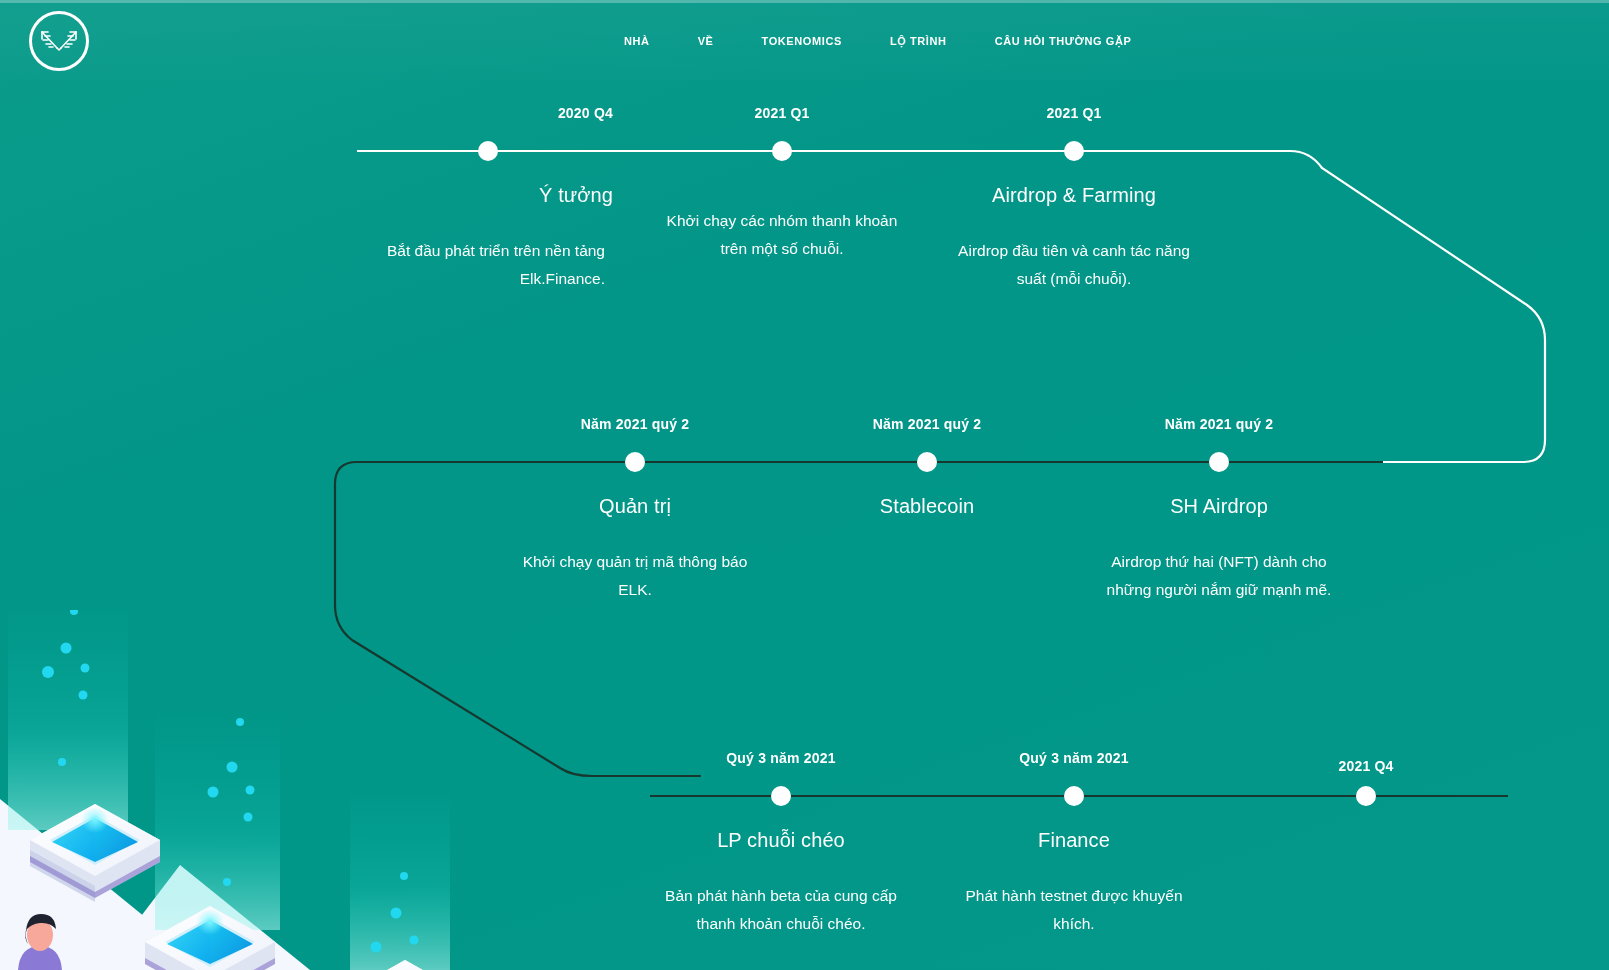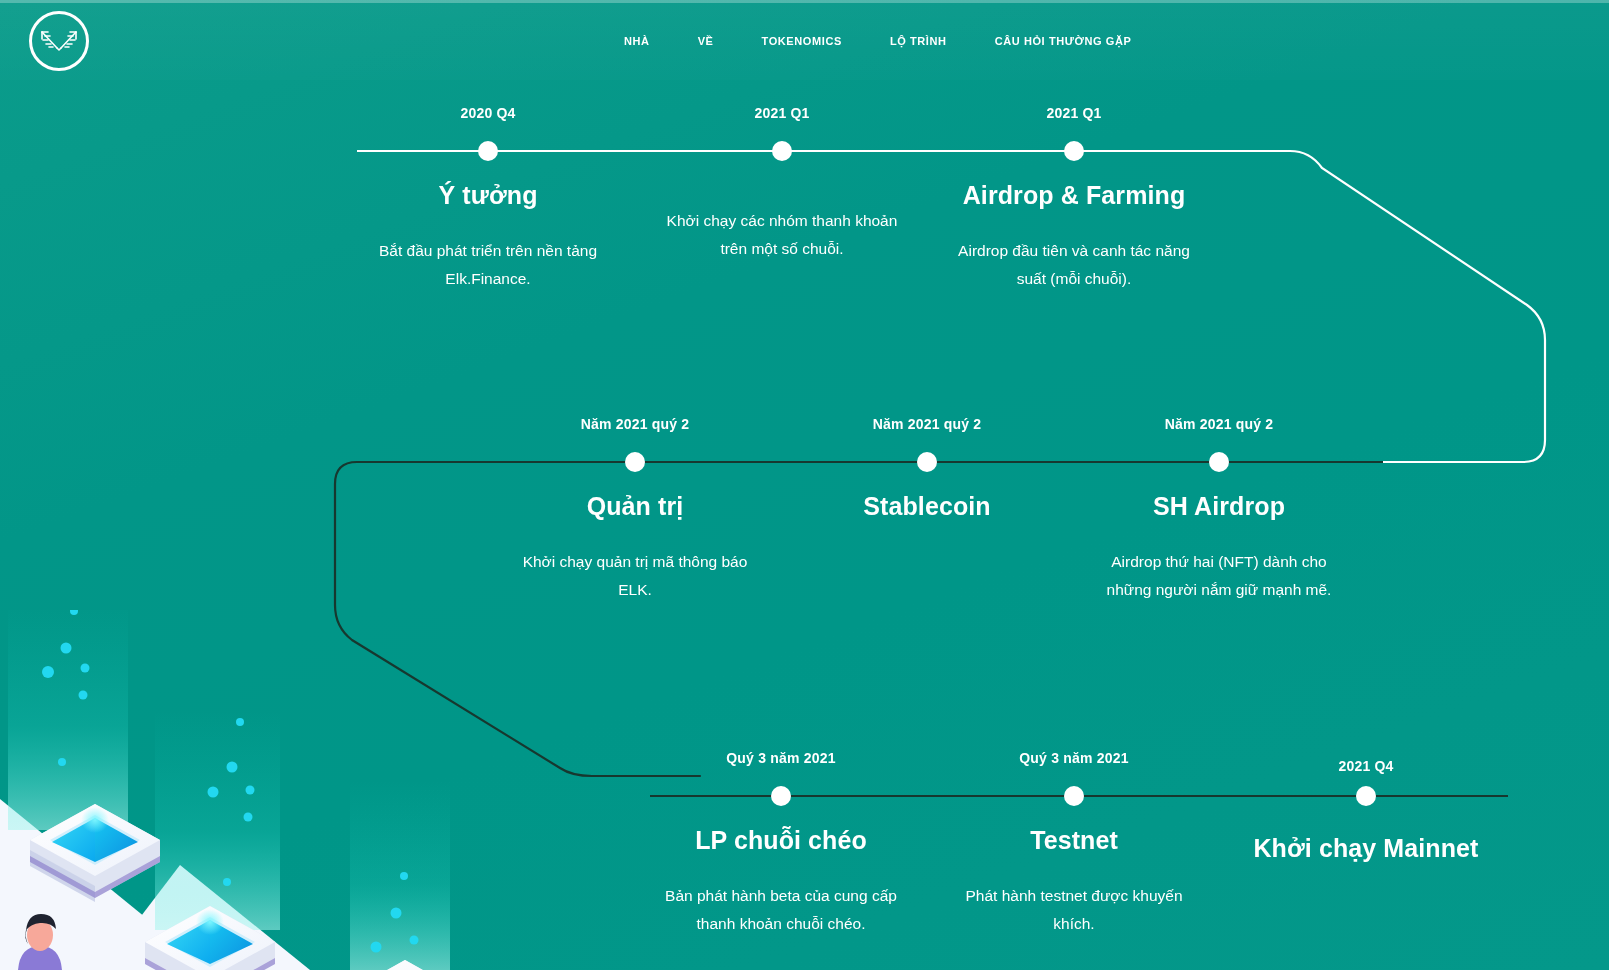--- a/index.html
+++ b/index.html
@@ -83,22 +83,22 @@
     position:absolute;
     left:0; width:100%;
     color:#ffffff;
     font-size:14px;
     font-weight:bold;
     letter-spacing:0.2px;
     white-space:nowrap;
   }
   .item .title{
     color:#ffffff;
-    font-size:25px;
-    font-weight:700;
+    font-size:20px;
+    font-weight:400;
     letter-spacing:0.1px;
     white-space:nowrap;
     line-height:30px;
   }
   .item .desc{
     margin-top:27px;
     color:#ffffff;
     font-size:15.5px;
     line-height:28px;
     font-weight:400;
@@ -205,21 +205,21 @@
     <path d="M 635 462 L 357 462 Q 335 462 335 484 L 335 605 Q 335 627 352 640 L 560 768 Q 572 776 592 776 L 700 776" fill="none" stroke="#17382f" stroke-width="2.2" stroke-linecap="round"></path>
   </svg>
 
   <div class="row" style="left:0; top:0; width:1609px; height:300px;">
     <div class="axis light" style="left:357px; top:150px; width:933px;"></div>
 
     <div class="node" style="left:488px; top:151px;"></div>
     <div class="node" style="left:782px; top:151px;"></div>
     <div class="node" style="left:1074px; top:151px;"></div>
 
-    <div class="item" style="left:488px; top:180px;">
+    <div class="item" style="left:488px; top:180px;text-align:right;">
       <div class="date" style="top:-75px;">2020 Q4</div>
       <div class="title">Ý tưởng</div>
       <div class="desc">Bắt đầu phát triển trên nền tảng Elk.Finance.</div>
     </div>
 
     <div class="item" style="left:782px; top:180px;">
       <div class="date" style="top:-75px;">2021 Q1</div>
       <div class="desc">Khởi chạy các nhóm thanh khoản trên một số chuỗi.</div>
     </div>
 
@@ -263,27 +263,26 @@
     <div class="node" style="left:1366px; top:151px;"></div>
 
     <div class="item" style="left:781px; top:180px;">
       <div class="date" style="top:-75px;">Quý 3 năm 2021</div>
       <div class="title">LP chuỗi chéo</div>
       <div class="desc">Bản phát hành beta của cung cấp thanh khoản chuỗi chéo.</div>
     </div>
 
     <div class="item" style="left:1074px; top:180px;">
       <div class="date" style="top:-75px;">Quý 3 năm 2021</div>
-      <div class="title">Testnet</div>
+      <div class="title">Finance</div>
       <div class="desc">Phát hành testnet được khuyến khích.</div>
     </div>
 
     <div class="item" style="left:1366px; top:188px;">
       <div class="date" style="top:-75px;">2021 Q4</div>
-      <div class="title">Khởi chạy Mainnet</div>
     </div>
   </div>
 
   <div class="logo">
     <svg width="40" height="30" viewBox="0 0 40 30" xmlns="http://www.w3.org/2000/svg">
       <g stroke="#ffffff" stroke-width="1.6" fill="none" stroke-linecap="round" stroke-linejoin="round">
         <path d="M 3 6 L 18 22"></path>
         <path d="M 37 6 L 22 22"></path>
         <path d="M 3 6 L 3 13"></path>
         <path d="M 3 6 L 9 6"></path>

